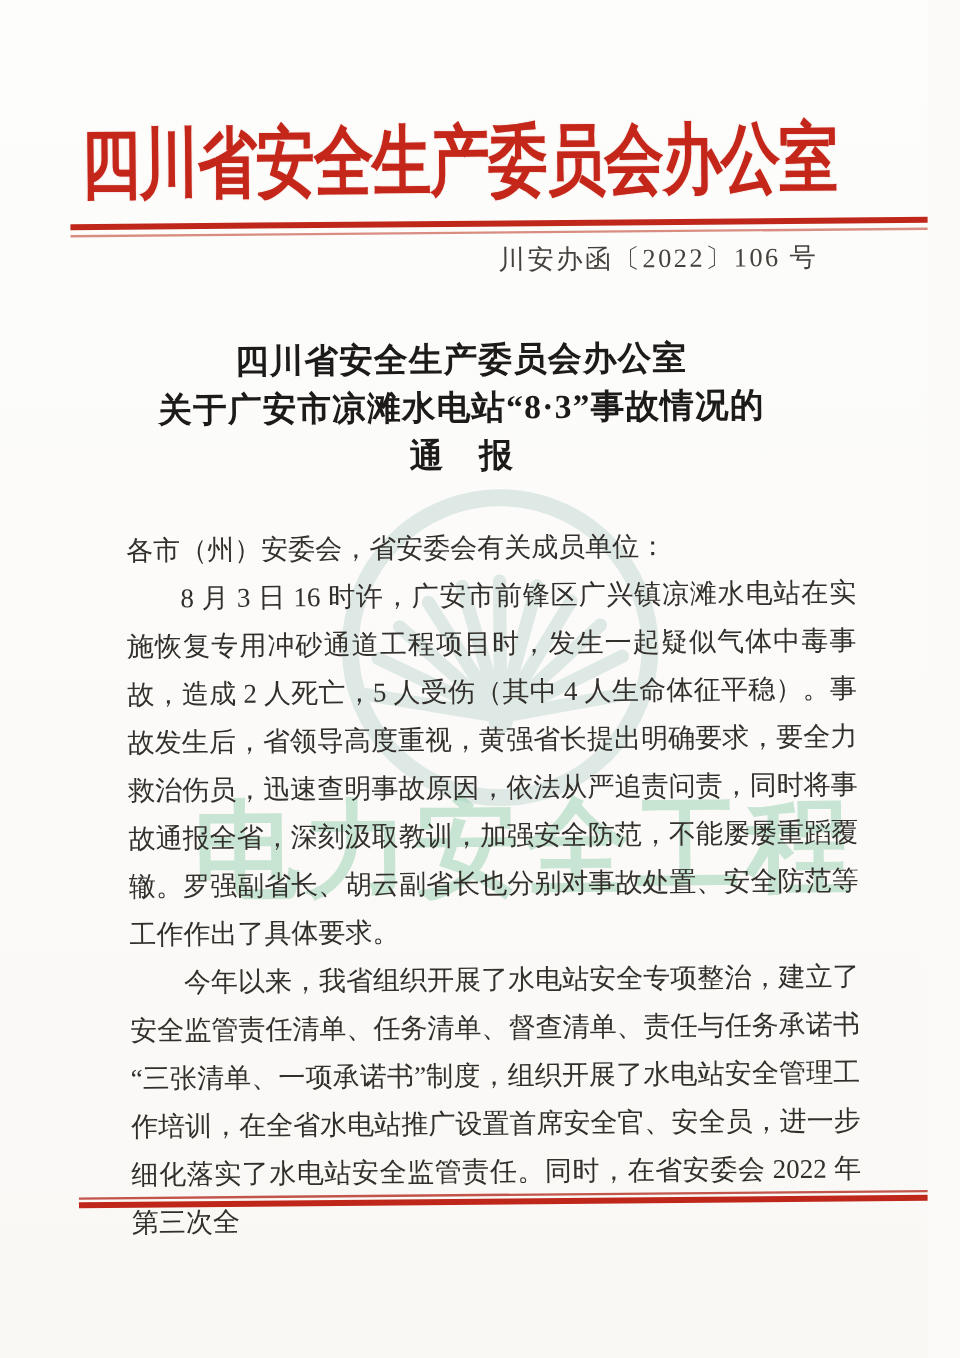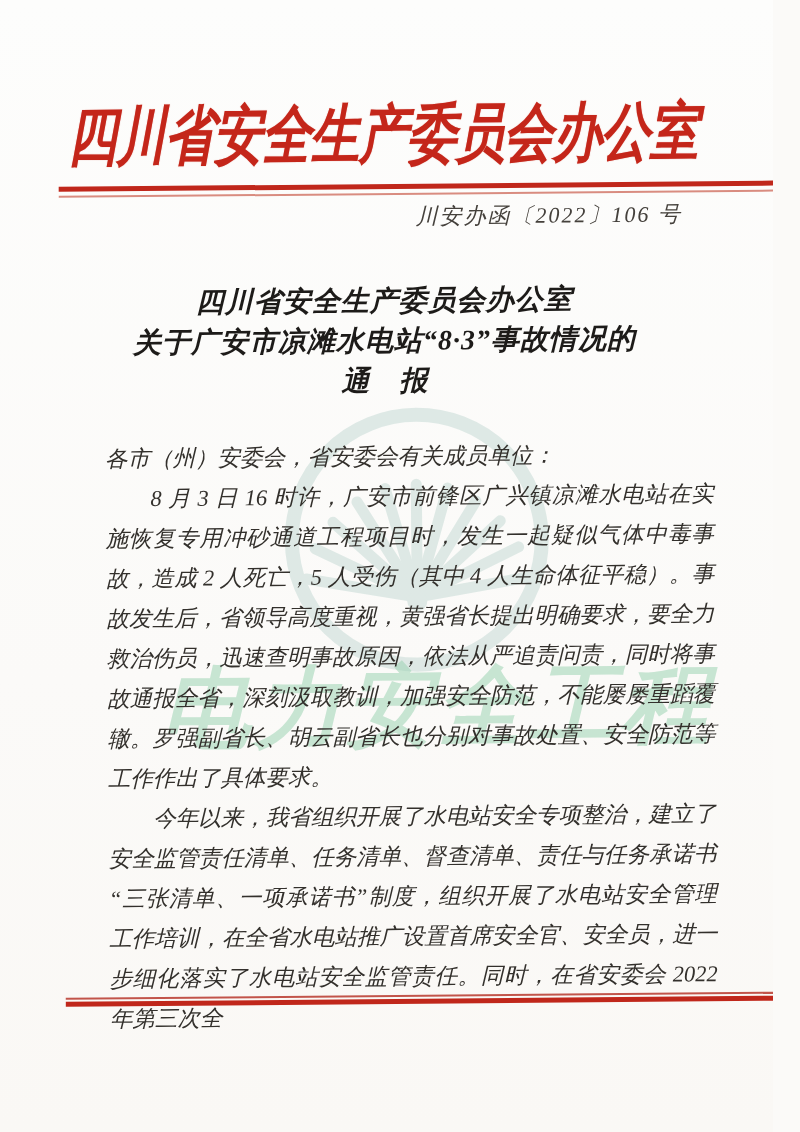--- a/index.html
+++ b/index.html
@@ -9,21 +9,20 @@
     --watermark-green:#9ed4b4;
     --watermark-circle:#c7dbd6;
   }
   html,body{margin:0;padding:0;background:#fbfaf8;}
   .page{
     position:relative;
     width:773px;height:1132px;
     background:linear-gradient(180deg,#fdfdfc 0%,#fbfaf8 60%,#faf8f5 100%);
     overflow:hidden;
     font-family:"Liberation Serif","DejaVu Serif",serif;
-    font-style:italic;
   }
   .tilt{
     position:absolute;inset:0;
     transform:rotate(-0.5deg);
     transform-origin:50% 50%;
   }
   
   .letterhead{
     position:absolute;top:96px;left:0;right:0;
     text-align:center;

